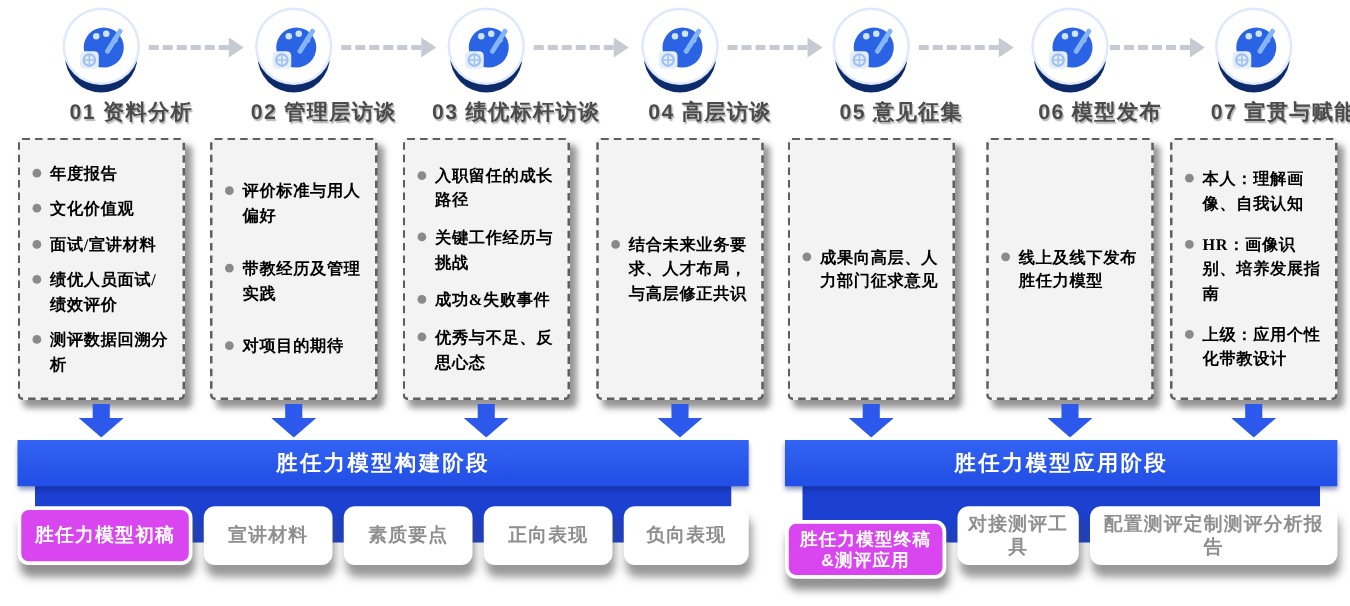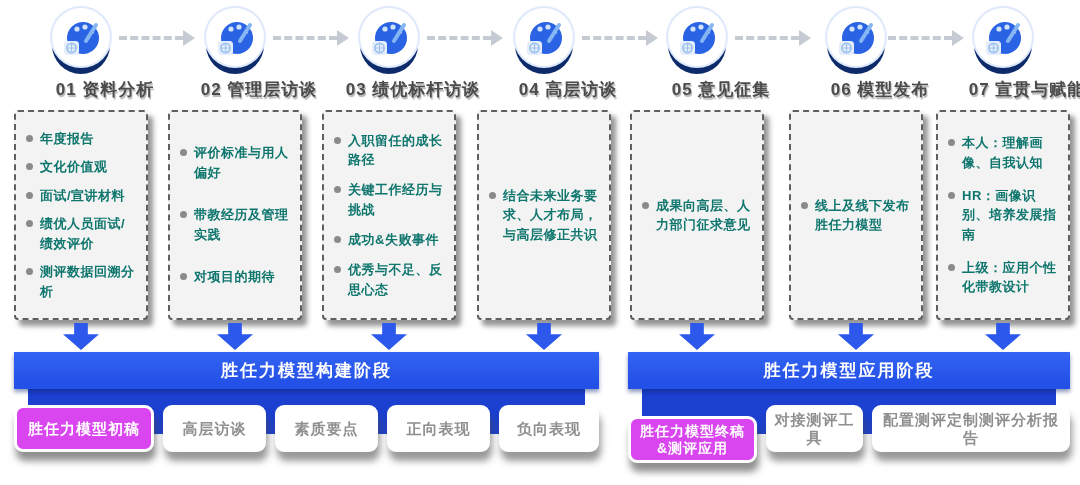--- a/index.html
+++ b/index.html
@@ -13,21 +13,21 @@
     margin-top:0px; margin-bottom:9px; font-size:17px; font-weight:bold; color:#4b4b4b;
     letter-spacing:1px; white-space:nowrap; text-shadow:1px 1.5px 1px rgba(0,0,0,0.30);margin-left:48px;
   }
   .bullet-box {
     width:134px; height:210px; background:#f3f3f3; border:2px dashed #5f5f5f; border-radius:4px;
     box-shadow:5px 6px 5px rgba(45,45,45,0.50);
     display:flex; flex-direction:column; justify-content:space-evenly; padding:8px 9px;
   }
   .bullet { display:flex; align-items:flex-start; }
   .dot { flex:0 0 auto; width:7px; height:7px; border-radius:50%; background:#8a8a8a; margin:6px 7px 0 1px; }
-  .btext { font-size:13px; font-weight:bold; color:#0f766e; line-height:1.5; letter-spacing:0.5px; }
+  .btext { font-size:13px; font-weight:bold; color:#000000; line-height:1.5; letter-spacing:0.5px;font-family:Liberation Serif, serif; }
   .down-arrow {
     margin-top:3px; width:36px; height:27px; background:#2c59ec;
     clip-path:polygon(31% 0, 69% 0, 69% 42%, 100% 42%, 50% 100%, 0 42%, 31% 42%);
   }
 
   
   .connector { position:absolute; top:30px; height:16px; display:flex; align-items:center; }
   .connector .dash { width:64px; border-top:4px dashed #c6cbd3; }
   .connector .head { width:0; height:0; border-left:12px solid #c6cbd3; border-top:8px solid transparent; border-bottom:8px solid transparent; }
 
@@ -306,21 +306,21 @@
         </div>
     </div>
     <div class="down-arrow"></div>
   </div>
 
   <div class="phase" style="left:14px;width:585px">
     <div class="pedestal"></div>
     <div class="phase-bar">胜任力模型构建阶段</div>
     <div class="outputs">
       <div class="chip highlight" style="width:140px">胜任力模型初稿</div>
-      <div class="chip" style="width:103px">高层访谈</div>
+      <div class="chip" style="width:103px">宣讲材料</div>
       <div class="chip" style="width:103px">素质要点</div>
       <div class="chip" style="width:103px">正向表现</div>
       <div class="chip" style="width:100px">负向表现</div>
     </div>
   </div>
 
   <div class="phase" style="left:628px;width:442px">
     <div class="pedestal"></div>
     <div class="phase-bar">胜任力模型应用阶段</div>
     <div class="outputs">

